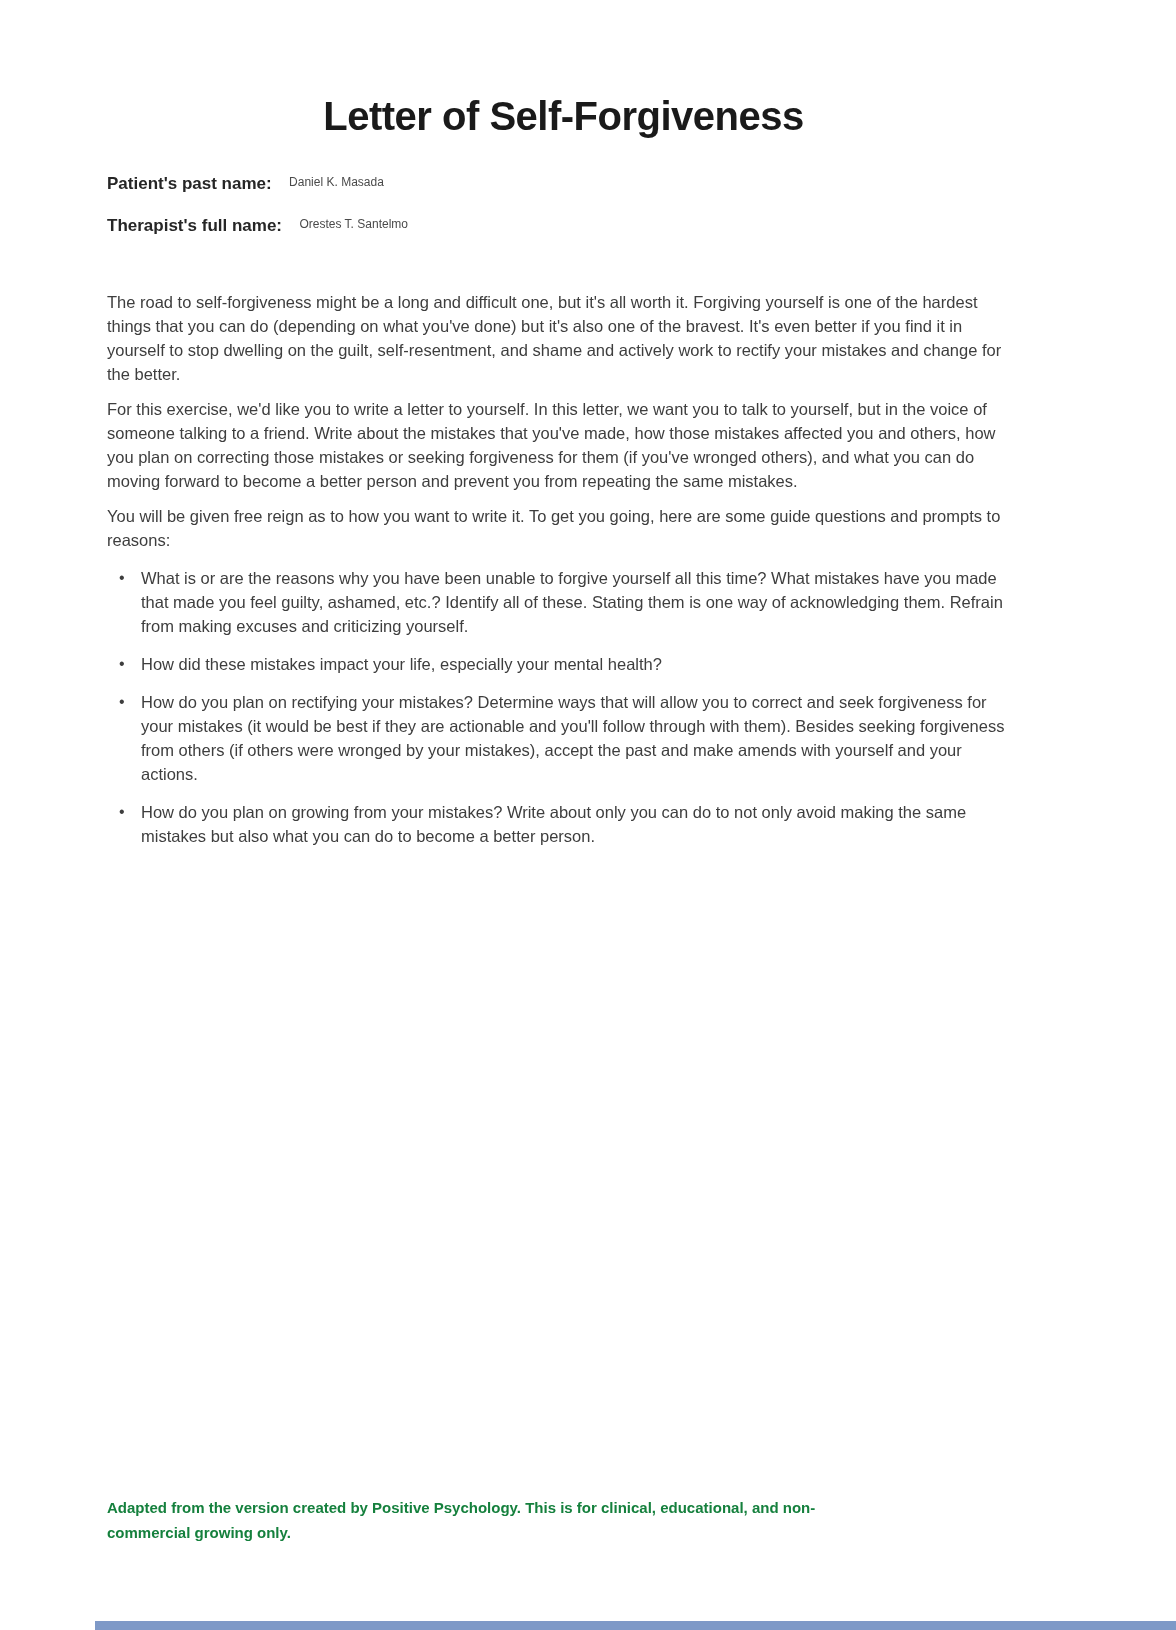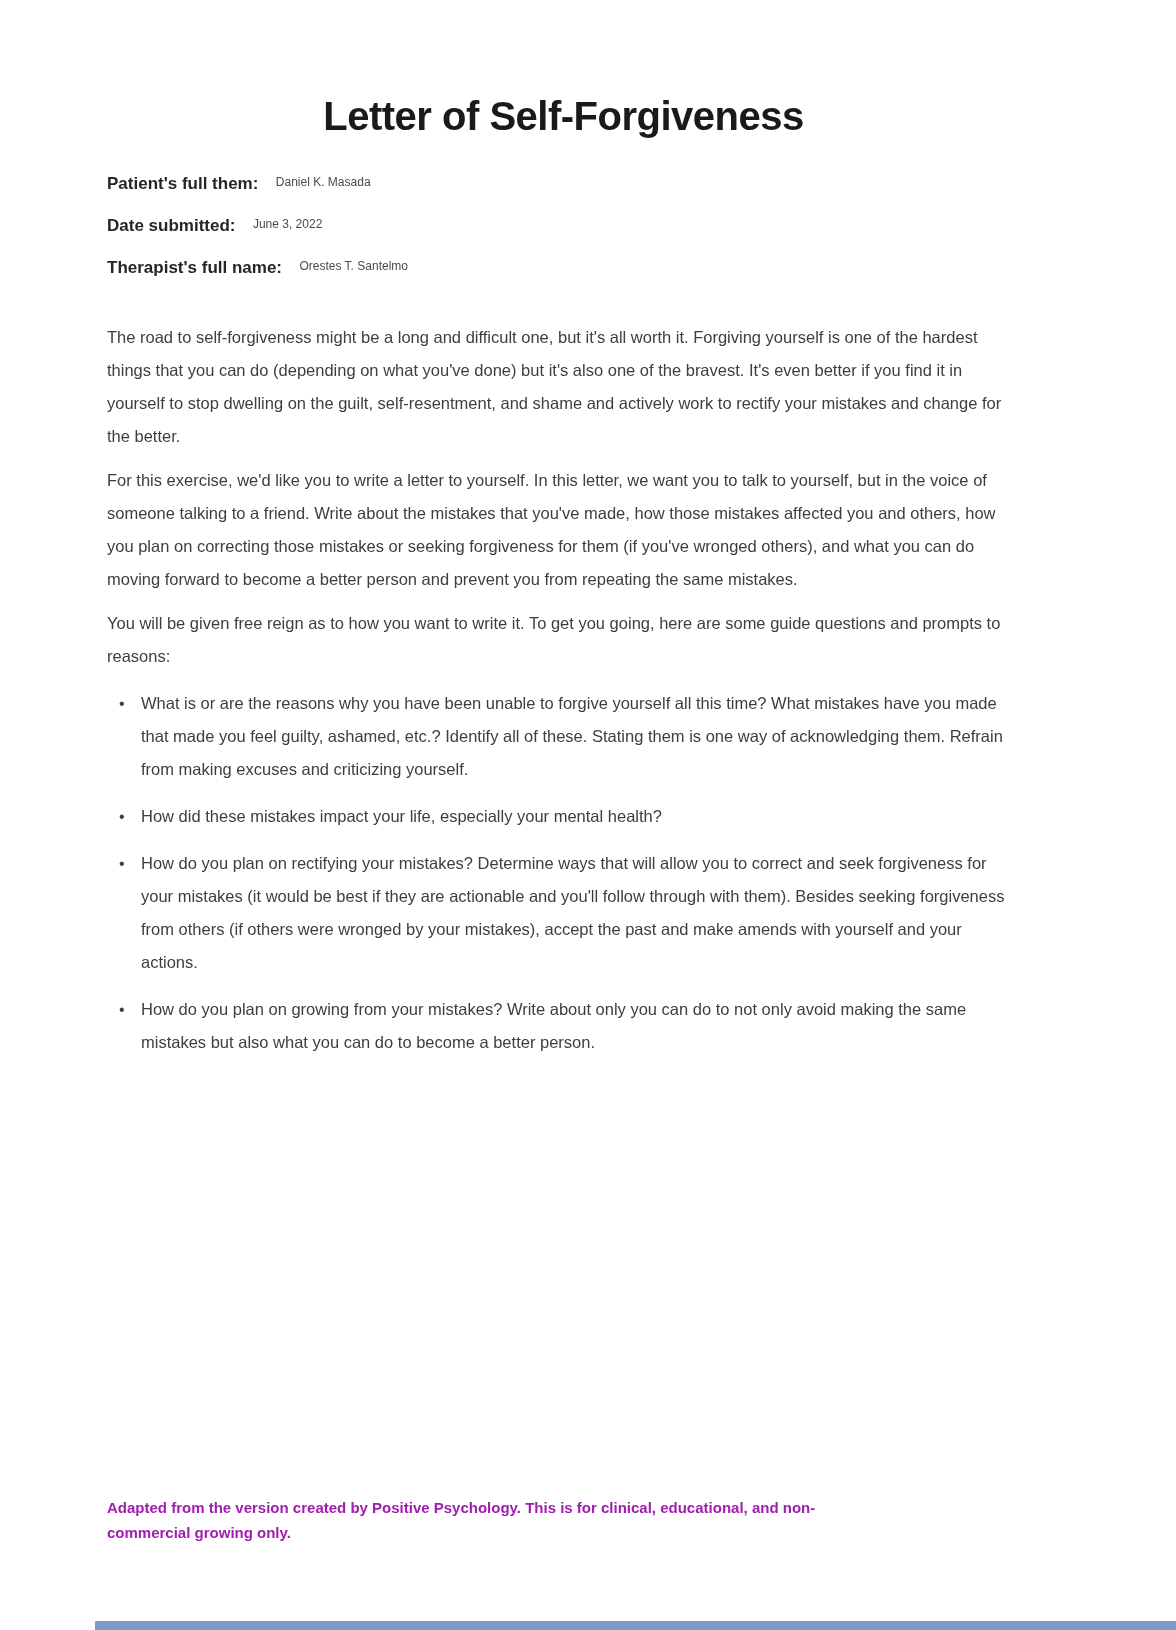--- a/index.html
+++ b/index.html
@@ -36,21 +36,21 @@
     font-weight: bold;
     color: #262626;
   }
   .field .fvalue {
     font-size: 12px;
     color: #4a4a4a;
     margin-left: 13px;
     position: relative;
     top: -3px;
   }
-  .body-copy { margin-top: 41px; font-size: 16.5px; line-height: 33px; }
+  .body-copy { margin-top: 52px; font-size: 16.5px; line-height: 24px; }
   .body-copy p { margin: 0 0 11px 0; }
   ul.guide-list {
     list-style: none;
     margin: 14px 0 0 0;
     padding: 0;
   }
   ul.guide-list li {
     position: relative;
     padding-left: 34px;
     margin-bottom: 14px;
@@ -63,47 +63,43 @@
     color: #3e3e3e;
   }
   .footer {
     position: absolute;
     left: 107px;
     top: 1495px;
     width: 900px;
     font-size: 15px;
     line-height: 25px;
     font-weight: bold;
-    color: #a21caf;
+    color: #15803d;
   }
   .accent-bar {
     position: absolute;
     left: 95px;
     right: 0;
     bottom: 0;
     height: 9px;
     background: #7e99c7;
   }
 </style>
 </head>
 <body>
 
 <div class="page">
   <div class="content">
 
     <h1 class="doc-title">Letter of Self-Forgiveness</h1>
 
     <div class="fields">
       <div class="field">
-        <span class="flabel">Patient's full them:</span>
+        <span class="flabel">Patient's past name:</span>
         <span class="fvalue">Daniel K. Masada</span>
-      </div>
-      <div class="field">
-        <span class="flabel">Date submitted:</span>
-        <span class="fvalue">June 3, 2022</span>
       </div>
       <div class="field">
         <span class="flabel">Therapist's full name:</span>
         <span class="fvalue">Orestes T. Santelmo</span>      </div>
     </div>
 
     <div class="body-copy">
       <p>The road to self-forgiveness might be a long and difficult one, but it's all worth it. Forgiving yourself is one of the hardest things that you can do (depending on what you've done) but it's also one of the bravest. It's even better if you find it in yourself to stop dwelling on the guilt, self-resentment, and shame and actively work to rectify your mistakes and change for the better.</p>
       <p>For this exercise, we'd like you to write a letter to yourself. In this letter, we want you to talk to yourself, but in the voice of someone talking to a friend. Write about the mistakes that you've made, how those mistakes affected you and others, how you plan on correcting those mistakes or seeking forgiveness for them (if you've wronged others), and what you can do moving forward to become a better person and prevent you from repeating the same mistakes.</p>
       <p>You will be given free reign as to how you want to write it. To get you going, here are some guide questions and prompts to reasons:</p>

